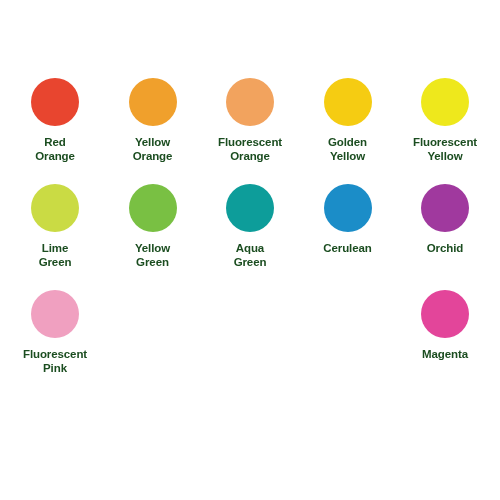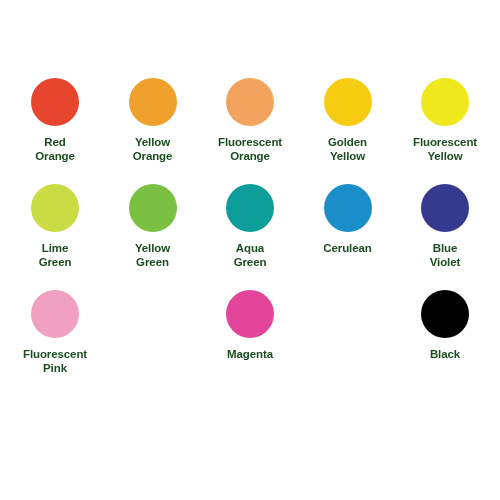--- a/index.html
+++ b/index.html
@@ -103,35 +103,30 @@
     <div class="swatch-cell">
       <div class="swatch-dot" style="background-color: rgb(13, 157, 154);"></div>
       <div class="swatch-label">Aqua
 Green</div>
     </div>
     <div class="swatch-cell">
       <div class="swatch-dot" style="background-color: rgb(27, 141, 200);"></div>
       <div class="swatch-label">Cerulean</div>
     </div>
     <div class="swatch-cell">
-      <div class="swatch-dot" style="background-color: rgb(53, 58, 142);"></div>
-      <div class="swatch-label">Blue
-Violet</div>
+      <div class="swatch-dot" style="background-color: rgb(160, 57, 158);"></div>
+      <div class="swatch-label">Orchid</div>
     </div>
   </div>
 
   <div class="swatch-row">
     <div class="swatch-cell">
       <div class="swatch-dot" style="background-color: rgb(240, 160, 192);"></div>
       <div class="swatch-label">Fluorescent
 Pink</div>
     </div>
     <div class="swatch-cell">
       <div class="swatch-dot" style="background-color: rgb(227, 69, 154);"></div>
       <div class="swatch-label">Magenta</div>
     </div>
-    <div class="swatch-cell">
-      <div class="swatch-dot" style="background-color: rgb(0, 0, 0);"></div>
-      <div class="swatch-label">Black</div>
-    </div>
   </div>
 
 </div>
 
 </body></html>

